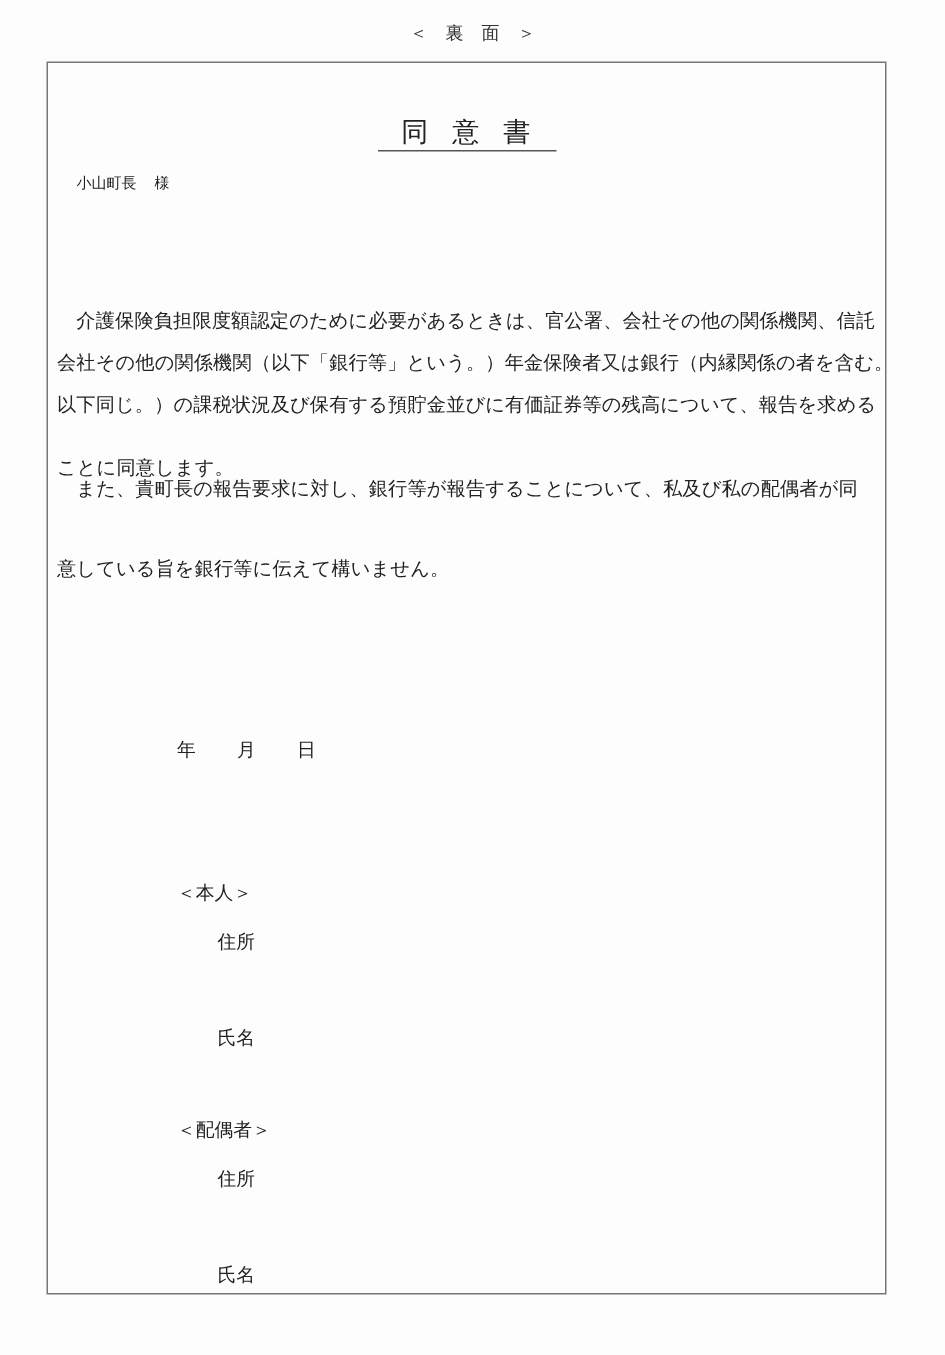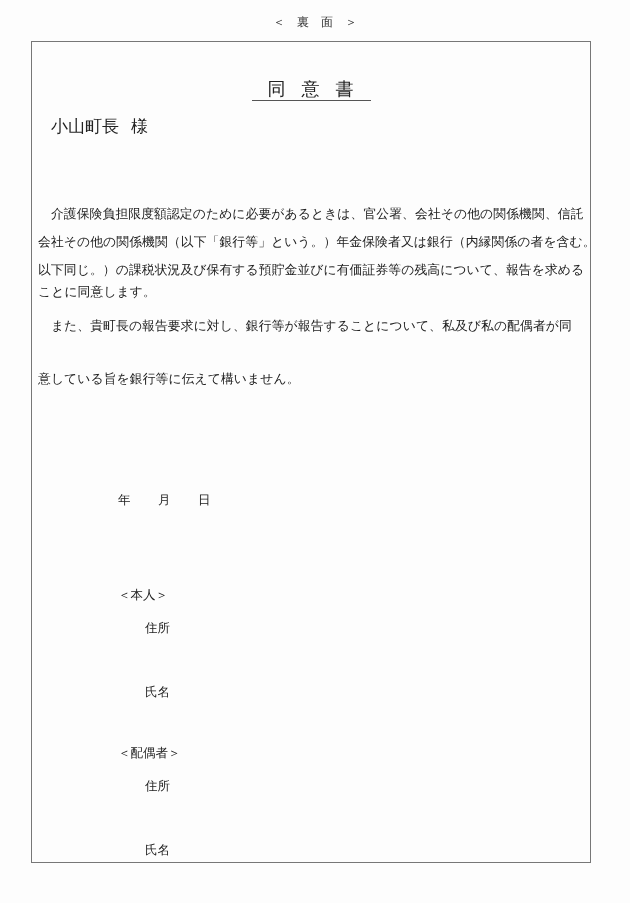--- a/index.html
+++ b/index.html
@@ -49,21 +49,21 @@
       border-bottom: 1.5px solid #555;
       padding: 0 1px 1px 1px;
       letter-spacing: 16px;
       padding-left: 16px;
       line-height: 20px;
     }
     .addressee {
       position: absolute;
       top: 115px;
       left: 51px;
-      font-size: 17px;
+      font-size: 10px;
     }
     .addressee .honorific { margin-left: 12px; }
     .para-line {
       position: absolute;
       left: 38px;
       font-size: 12.8px;
       white-space: nowrap;
       letter-spacing: 0.1px;
     }
     .date-line {
@@ -100,21 +100,21 @@
   <span>同意書</span>
 </div>
 
 <div class="addressee">
   <span>小山町長</span><span class="honorific">様</span>
 </div>
 
 <div class="para-line" style="top:206px;">　介護保険負担限度額認定のために必要があるときは、官公署、会社その他の関係機関、信託</div>
 <div class="para-line" style="top:234px;">会社その他の関係機関（以下「銀行等」という。）年金保険者又は銀行（内縁関係の者を含む。</div>
 <div class="para-line" style="top:262px;">以下同じ。）の課税状況及び保有する預貯金並びに有価証券等の残高について、報告を求める</div>
-<div class="para-line" style="top:284px;">ことに同意します。</div>
+<div class="para-line" style="top:304px;">ことに同意します。</div>
 <div class="para-line" style="top:318px;">　また、貴町長の報告要求に対し、銀行等が報告することについて、私及び私の配偶者が同</div>
 <div class="para-line" style="top:371px;">意している旨を銀行等に伝えて構いません。</div>
 
 <div class="date-line">
   <span class="y">年</span><span class="m">月</span><span>日</span>
 </div>
 
 <div class="section-head" style="top:587px;">＜本人＞</div>
 <div class="field-label" style="top:620px;">住所</div>
 <div class="field-label" style="top:684px;">氏名</div>

